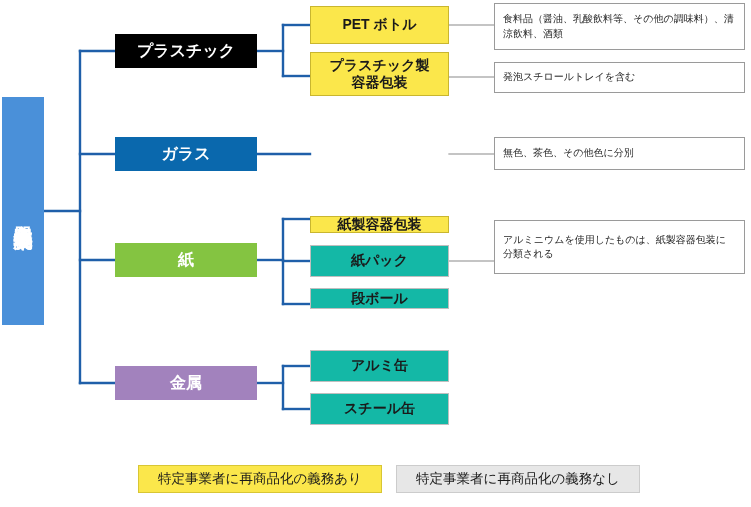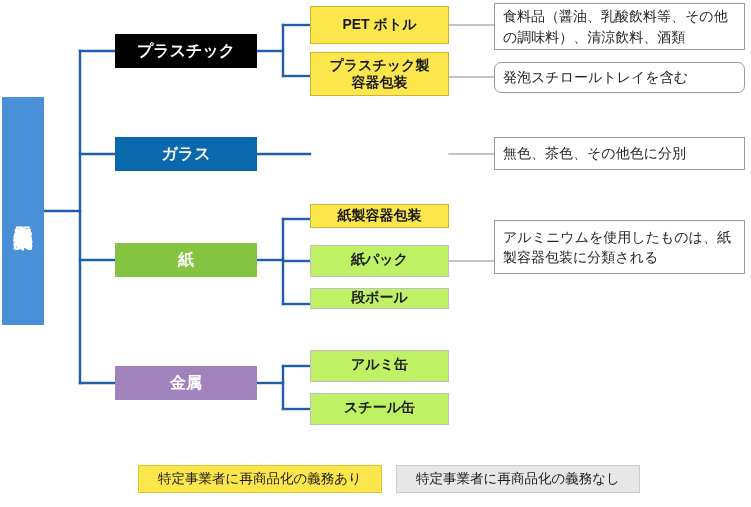--- a/index.html
+++ b/index.html
@@ -64,50 +64,50 @@
 
   
   .item-box {
     left: 310px;
     width: 139px;
     font-size: 14px;
     border: 1px solid #bfbfbf;
     color: #1a1a1a;
   }
   .item-box.yellow { background: #fbe74b; border-color: #c9b62f; }
-  .item-box.gray   { background: #bef264; border-color: #bfbfbf; font-family: Liberation Mono, monospace; }
+  .item-box.gray   { background: #14b8a6; border-color: #bfbfbf; }
 
   .it-pet      { top: 6px;   height: 38px; }
   .it-plaspack { top: 52px;  height: 44px; }
   .it-bottle   { top: 138px; height: 33px; }
-  .it-paperpk  { top: 204px; height: 24px; font-family: Liberation Serif, serif; }
+  .it-paperpk  { top: 216px; height: 17px; font-family: Liberation Serif, serif; }
   .it-paperbox { top: 245px; height: 32px; }
   .it-cardbd   { top: 288px; height: 21px; }
   .it-alumi    { top: 350px; height: 32px; }
   .it-steel    { top: 393px; height: 32px; }
 
   
   .note-box {
     position: absolute;
     left: 494px;
     width: 251px;
     box-sizing: border-box;
     background: #ffffff;
     border: 1px solid #9a9a9a;
-    font-size: 14px;
+    font-size: 10px;
     line-height: 1.45;
     color: #262626;
     padding: 5px 8px;
     display: flex;
     align-items: center;
     white-space: pre-line;
     font-weight: normal;
   }
   .nt-pet    { top: 3px;   height: 47px; }
-  .nt-plas   { top: 62px;  height: 31px; border-radius: 7px; }
+  .nt-plas   { top: 62px;  height: 31px; }
   .nt-glass  { top: 137px; height: 33px; }
   .nt-paper  { top: 220px; height: 54px; }
 
   
   .legend-box {
     position: absolute;
     top: 465px;
     box-sizing: border-box;
     height: 28px;
     display: flex;

